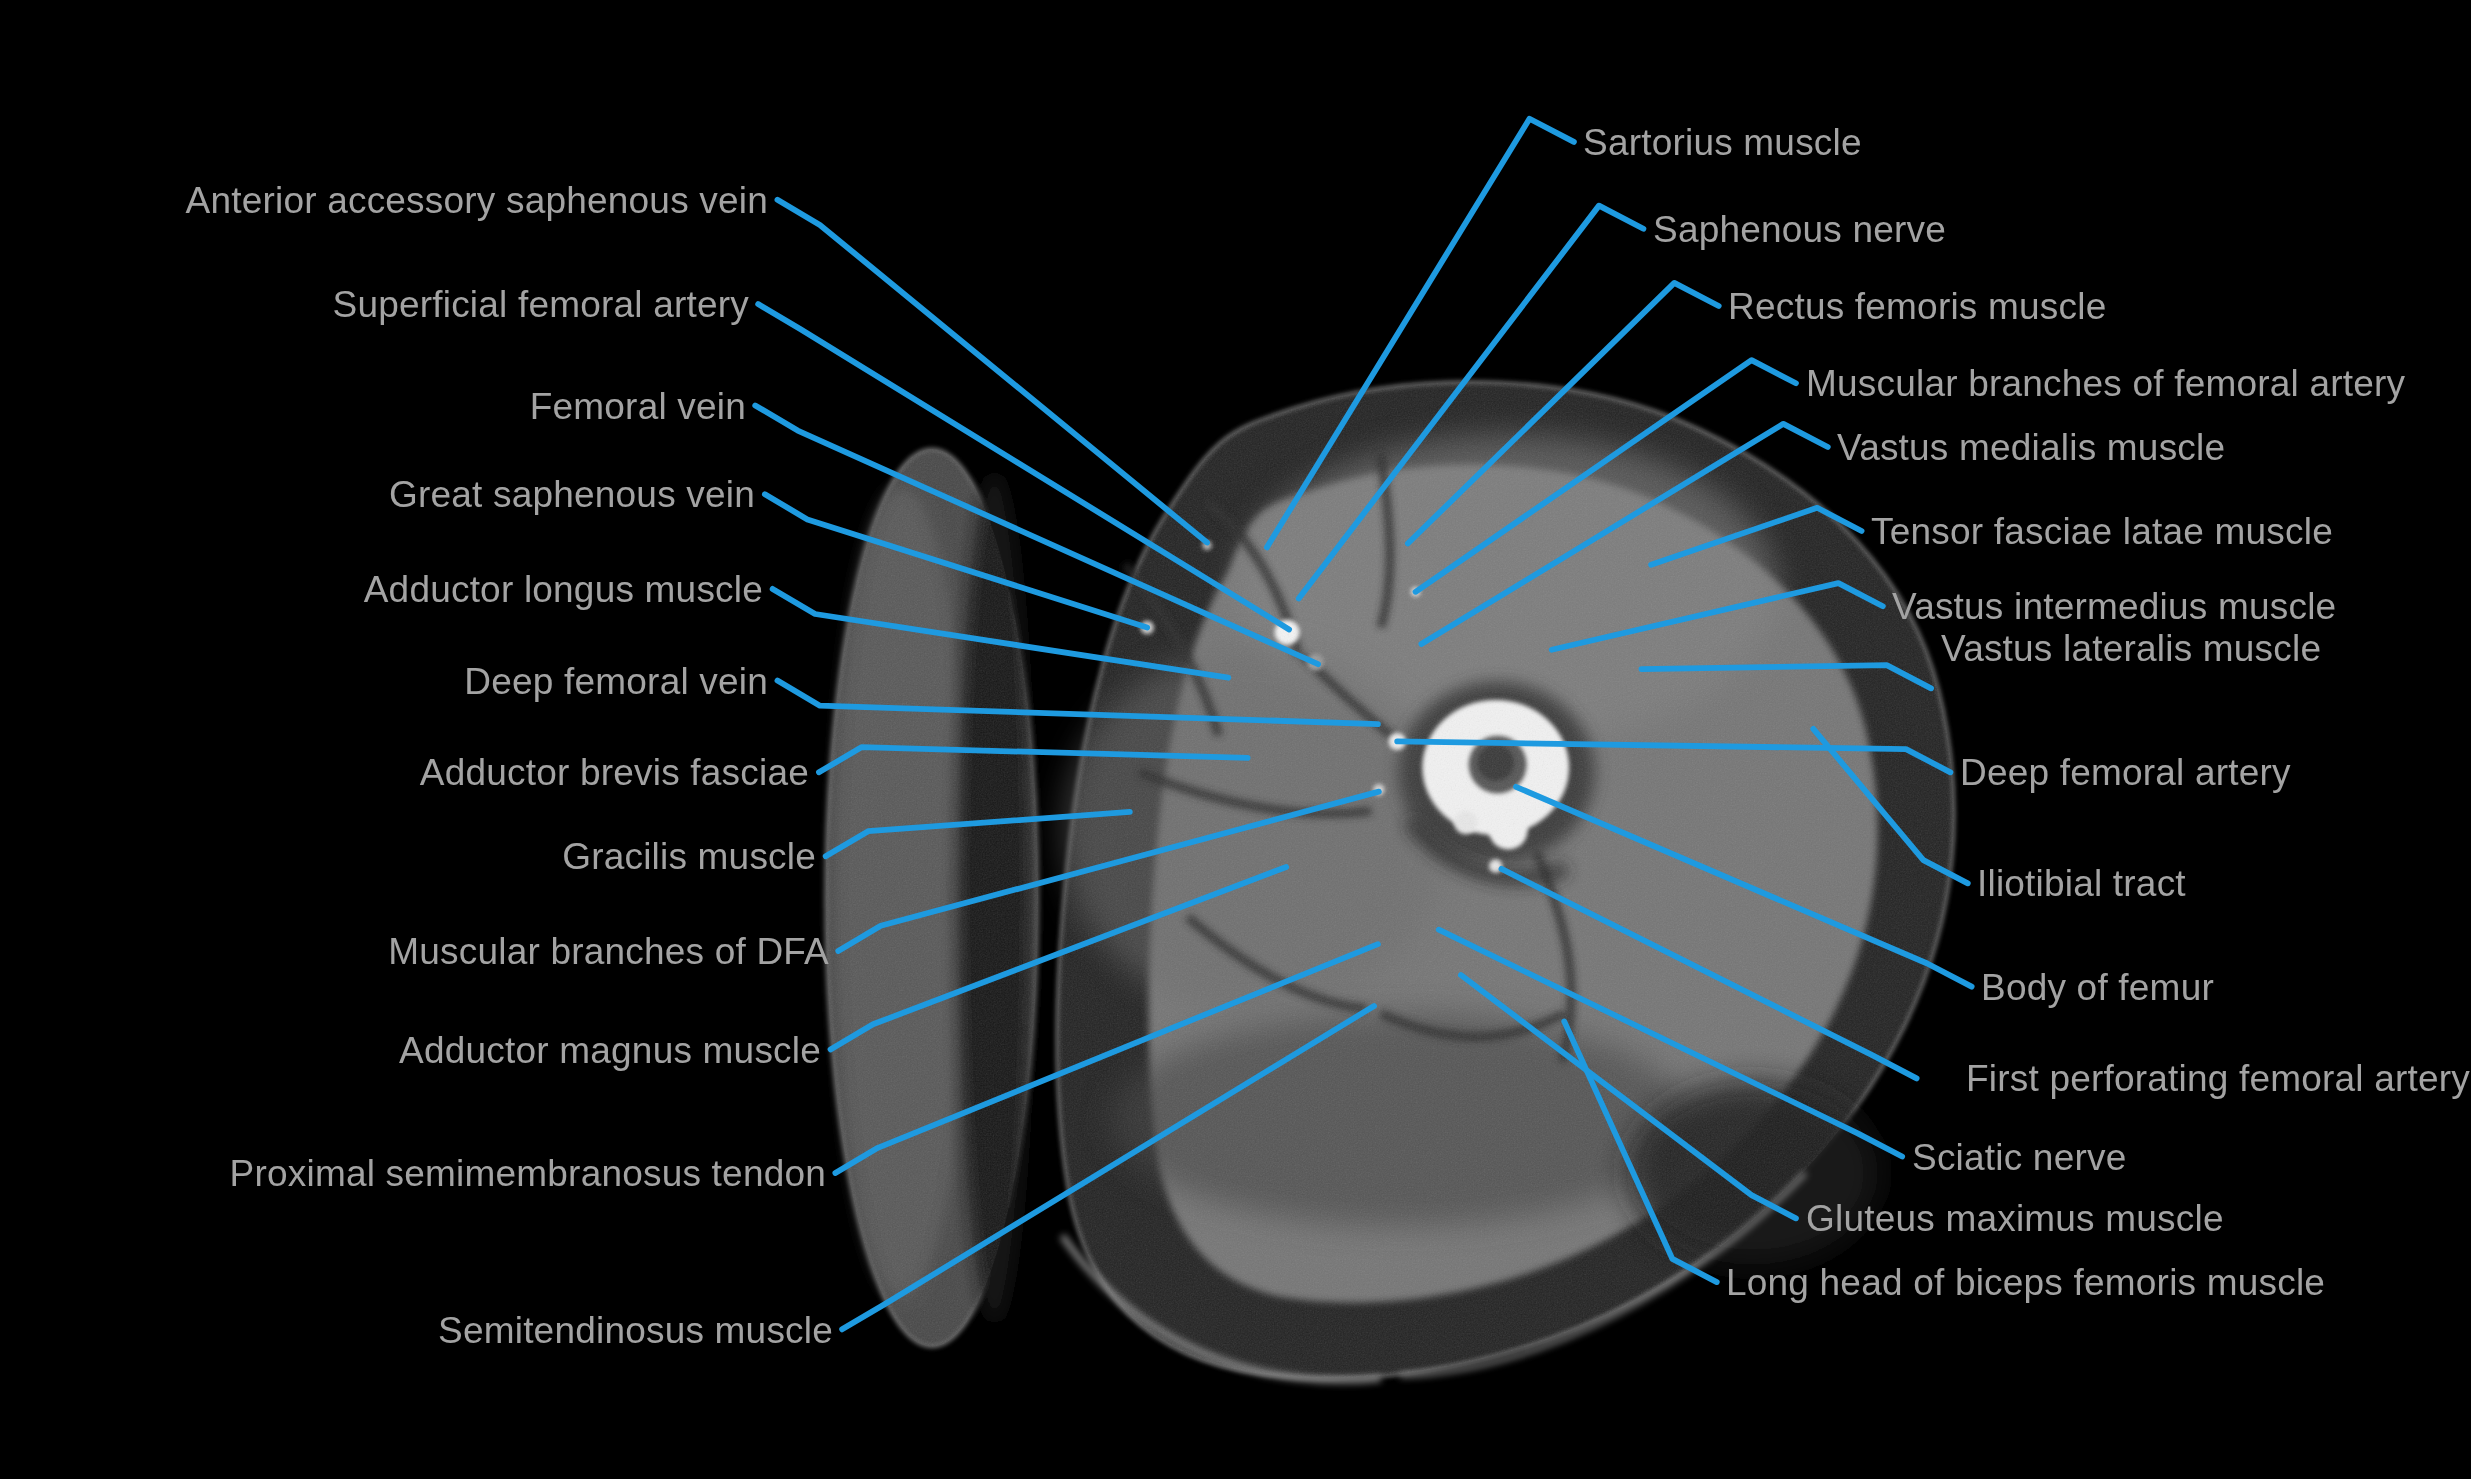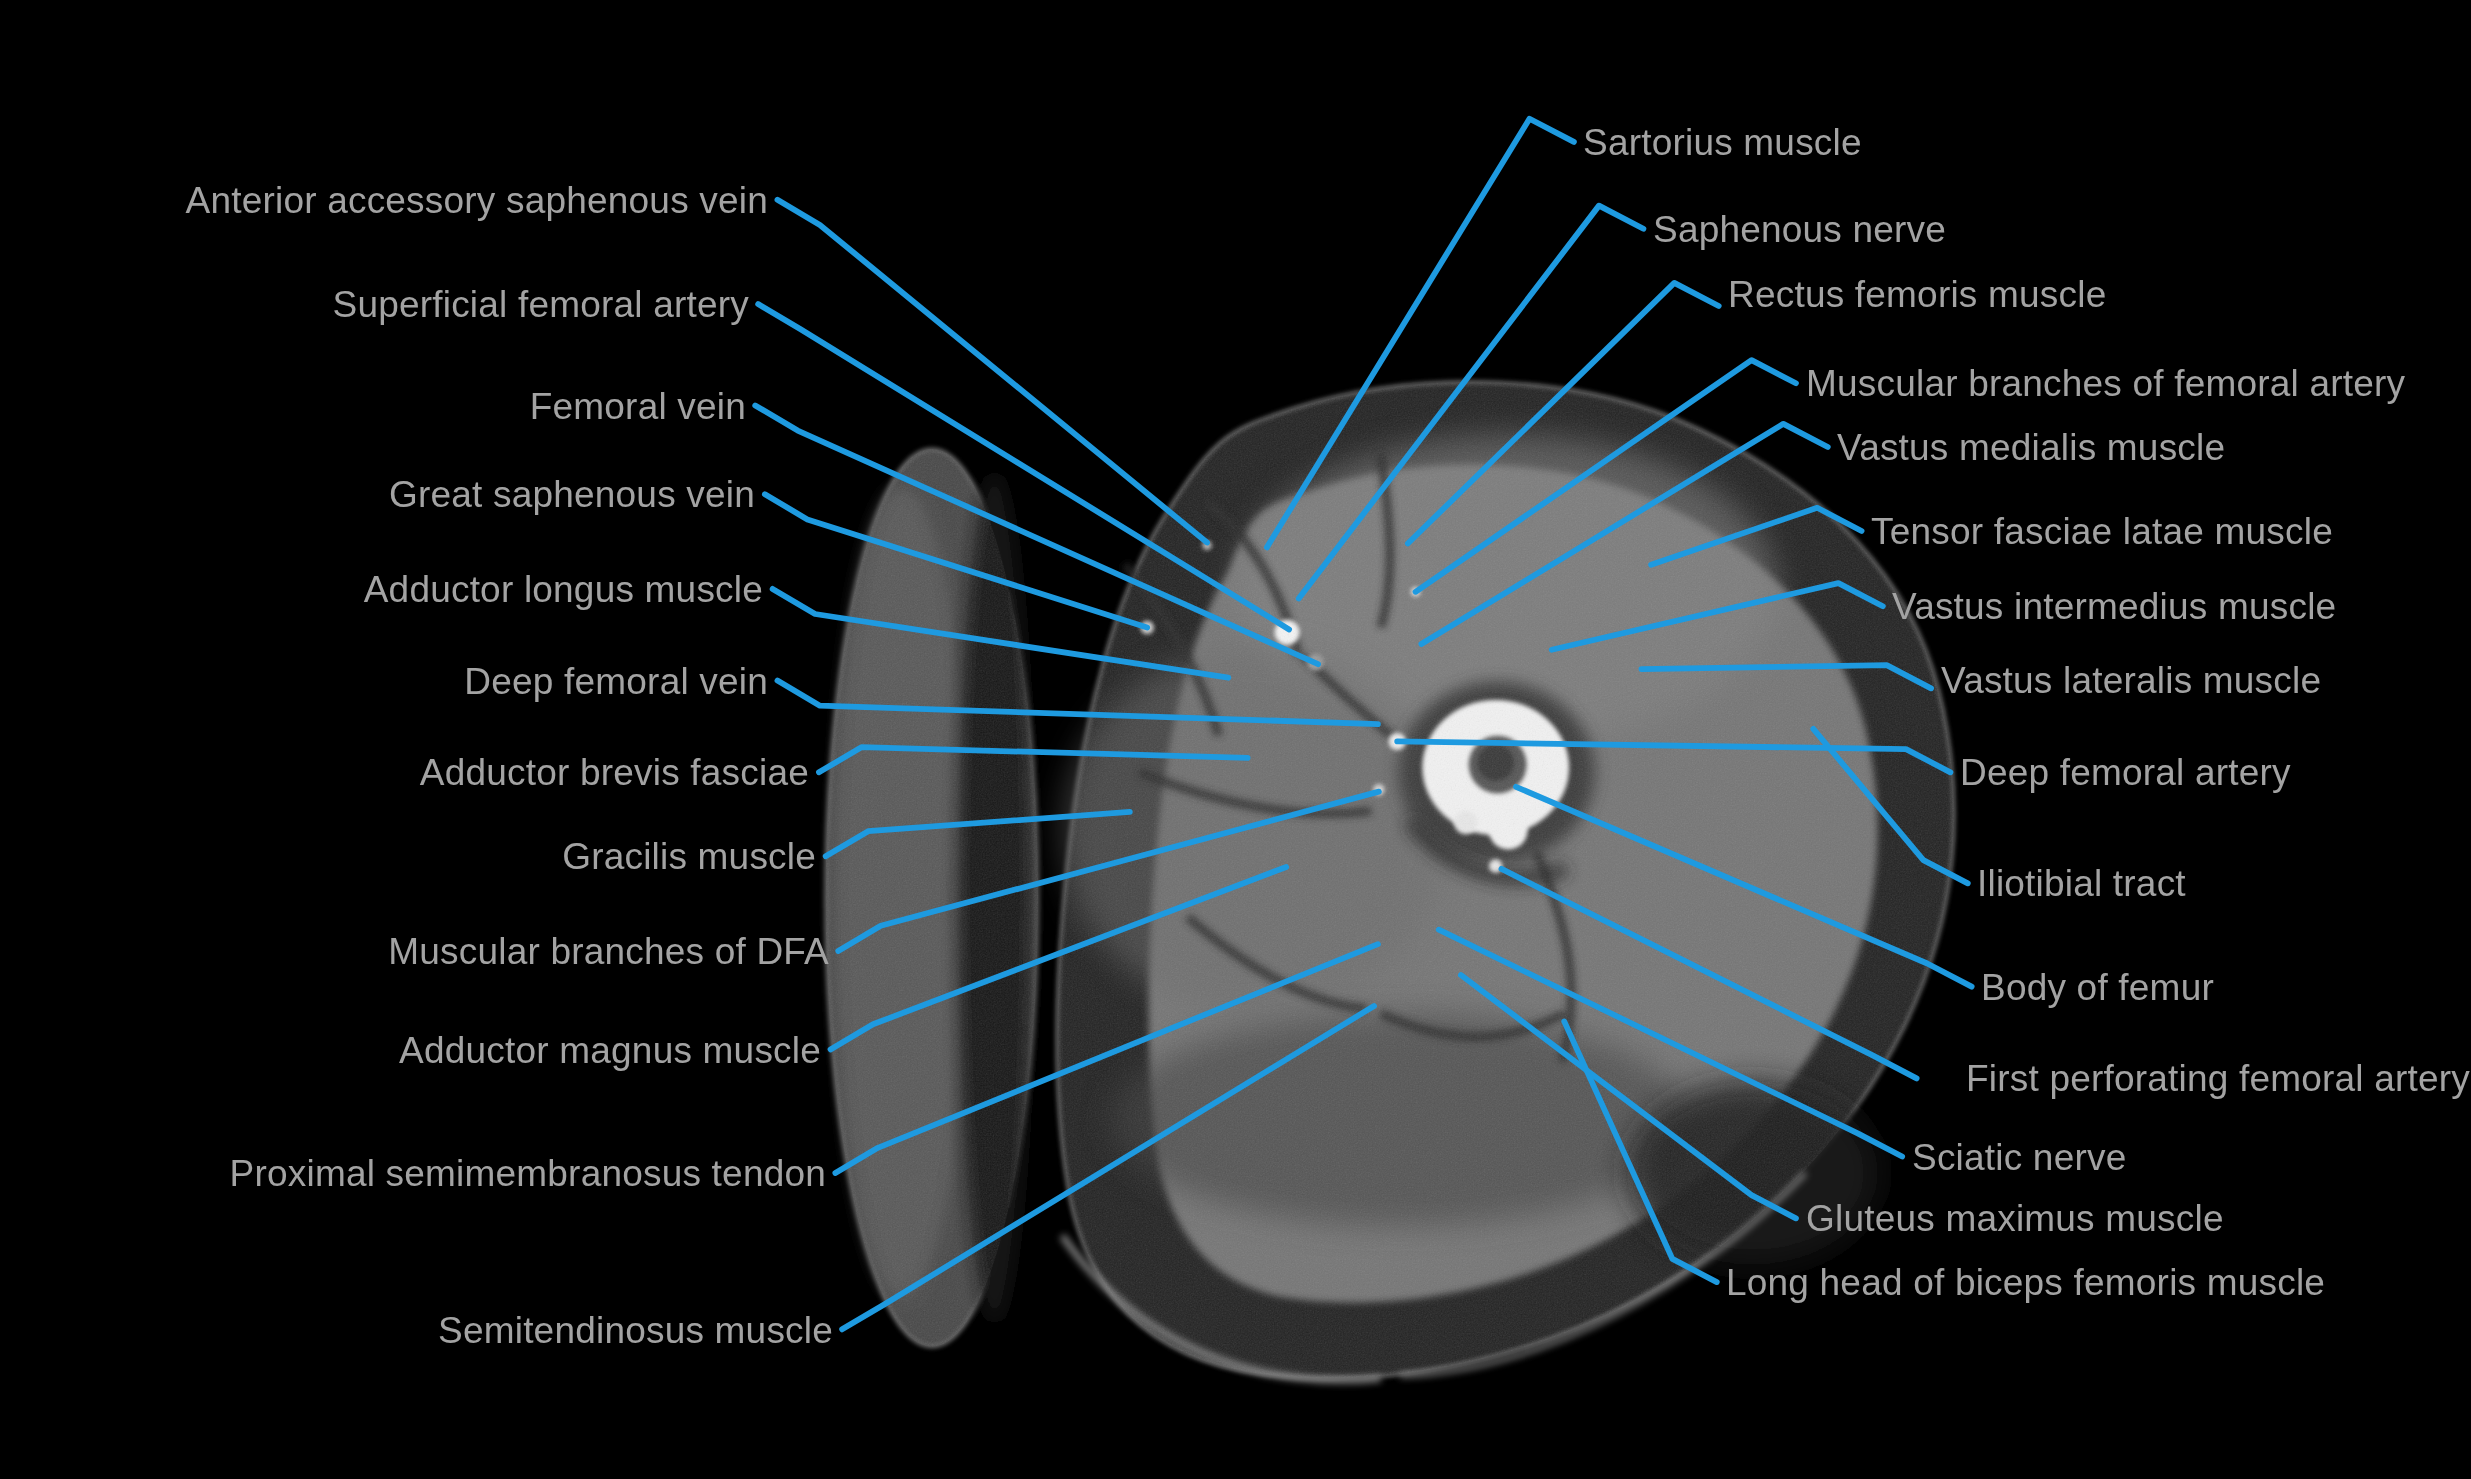--- a/index.html
+++ b/index.html
@@ -149,26 +149,26 @@
       <div class="anat-label side-left" style="top: 589px; right: 1709px;">Adductor longus muscle</div>
       <div class="anat-label side-left" style="top: 681px; right: 1704px; text-align: center;">Deep femoral vein</div>
       <div class="anat-label side-left" style="top: 772px; right: 1663px;">Adductor brevis fasciae</div>
       <div class="anat-label side-left" style="top: 856px; right: 1656px;">Gracilis muscle</div>
       <div class="anat-label side-left" style="top: 951px; right: 1643px;">Muscular branches of DFA</div>
       <div class="anat-label side-left" style="top: 1050px; right: 1651px;">Adductor magnus muscle</div>
       <div class="anat-label side-left" style="top: 1173px; right: 1646px;">Proximal semimembranosus tendon</div>
       <div class="anat-label side-left" style="top: 1330px; right: 1639px;">Semitendinosus muscle</div>
       <div class="anat-label side-right" style="top: 142px; left: 1583px;">Sartorius muscle</div>
       <div class="anat-label side-right" style="top: 229px; left: 1653px;">Saphenous nerve</div>
-      <div class="anat-label side-right" style="top: 294px; left: 1728px; text-align: right;">Rectus femoris muscle</div>
+      <div class="anat-label side-right" style="top: 306px; left: 1728px; text-align: right;">Rectus femoris muscle</div>
       <div class="anat-label side-right" style="top: 383px; left: 1806px;">Muscular branches of femoral artery</div>
       <div class="anat-label side-right" style="top: 447px; left: 1837px;">Vastus medialis muscle</div>
       <div class="anat-label side-right" style="top: 531px; left: 1871px;">Tensor fasciae latae muscle</div>
       <div class="anat-label side-right" style="top: 606px; left: 1892px;">Vastus intermedius muscle</div>
-      <div class="anat-label side-right" style="top: 680px; left: 1941px; text-align: right;">Vastus lateralis muscle</div>
+      <div class="anat-label side-right" style="top: 648px; left: 1941px; text-align: right;">Vastus lateralis muscle</div>
       <div class="anat-label side-right" style="top: 772px; left: 1960px;">Deep femoral artery</div>
       <div class="anat-label side-right" style="top: 883px; left: 1977px;">Iliotibial tract</div>
       <div class="anat-label side-right" style="top: 987px; left: 1981px;">Body of femur</div>
       <div class="anat-label side-right" style="top: 1078px; left: 1926px; margin-left: 40px;">First perforating femoral artery</div>
       <div class="anat-label side-right" style="top: 1157px; left: 1912px;">Sciatic nerve</div>
       <div class="anat-label side-right" style="top: 1218px; left: 1806px;">Gluteus maximus muscle</div>
       <div class="anat-label side-right" style="top: 1282px; left: 1726px;">Long head of biceps femoris muscle</div>
     </div>
 </div>
 

